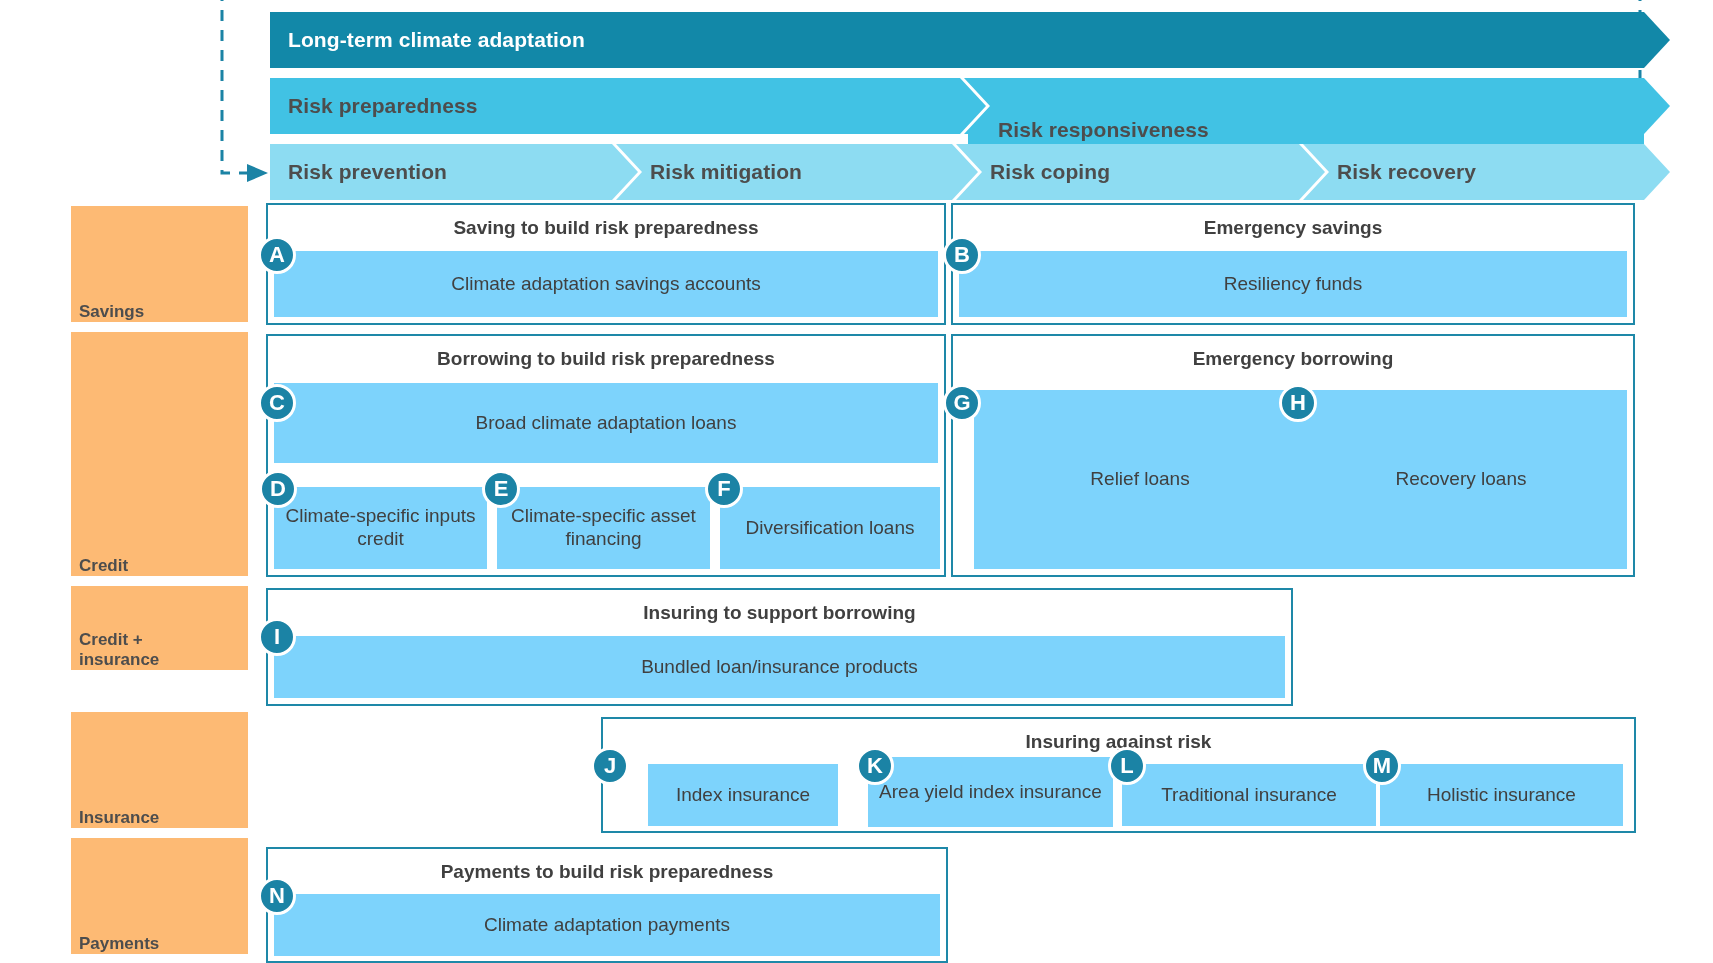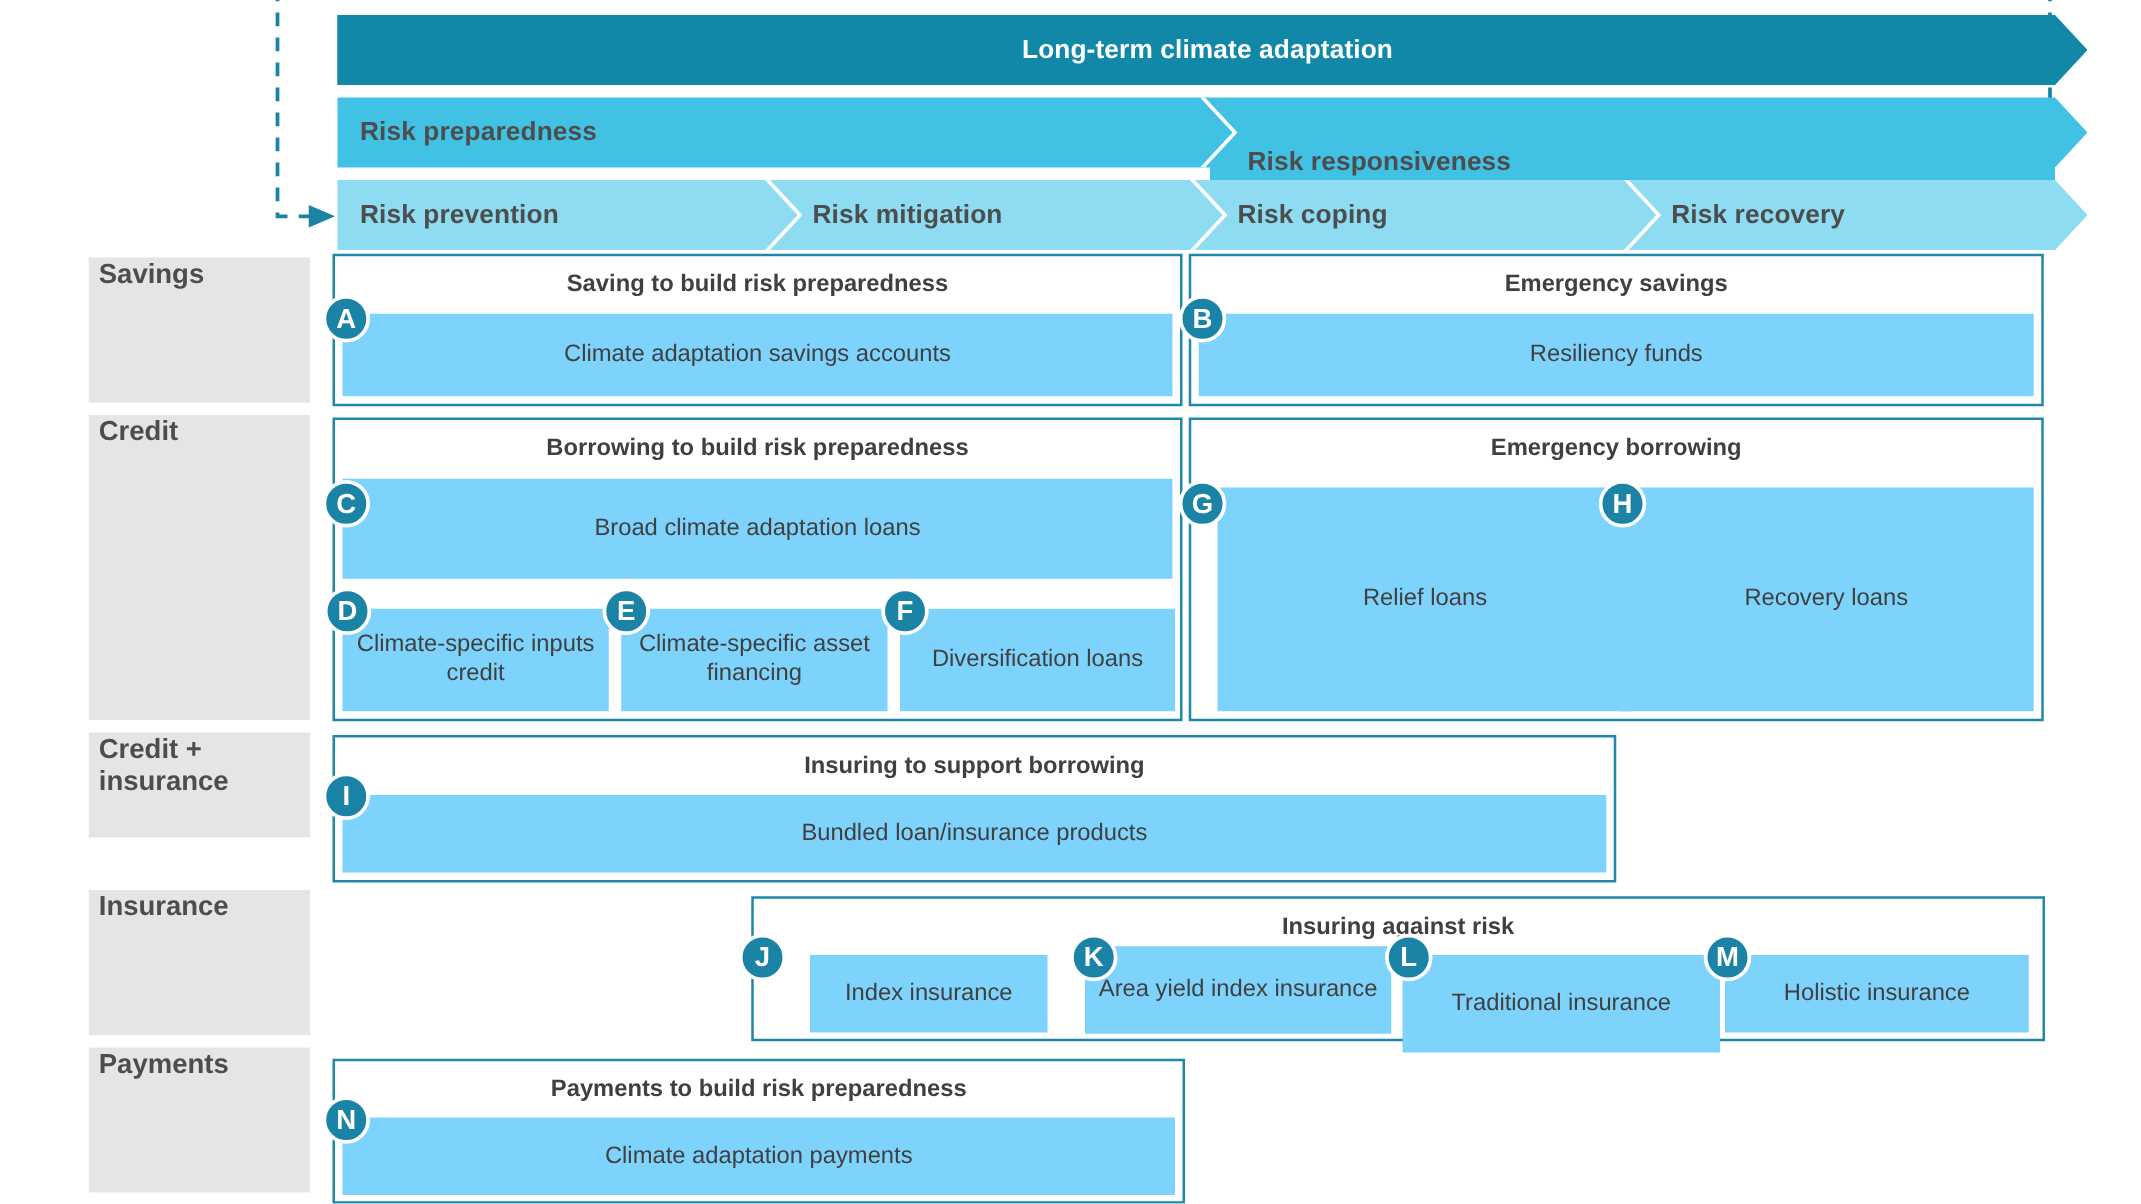--- a/index.html
+++ b/index.html
@@ -56,26 +56,26 @@
     top: 0;
     width: 26px;
     height: 100%;
     z-index: 4;
   }
   .sep svg { display:block; }
 
   
   .rowlabel {
     position: absolute;
-    background: #e5e5e5;
+    background: #fdba74;
     color: #4d4d4d;
     font-weight: bold;
-    font-size: 22px;
-    display: flex;
-    align-items: flex-start;
+    font-size: 17px;
+    display: flex;
+    align-items: flex-end;
     padding-left: 8px;
     line-height: 1.18;
   }
 
   
   .group {
     position: absolute;
     border: 2px solid #1e88a8;
     background: #ffffff;
   }
@@ -127,21 +127,21 @@
 
 <div id="page">
 
   <svg class="loop-svg" viewBox="0 0 1713 963">
     <path d="M 222 -30 L 222 173 L 255 173" fill="none" stroke="#1b83a5" stroke-width="3" stroke-dasharray="11,9" stroke-linecap="butt"></path>
     <path d="M 247 164 L 268 173 L 247 182 Z" fill="#1b83a5"></path>
     <path d="M 1640 -30 L 1640 173 L 1487 173" fill="none" stroke="#1b83a5" stroke-width="3" stroke-dasharray="11,9" stroke-linecap="butt"></path>
   </svg>
 
   <div class="band chev-l1" style="left:270px; top:12px; width:1374px; height:56px;">
-    <div class="chev chev-l1" style="width:100%;justify-content:center;">
+    <div class="chev chev-l1" style="width:100%;">
       <span>Long-term climate adaptation</span>
     </div>
     <div class="head">
       <svg width="26" height="56" viewBox="0 0 26 56">
           <polygon points="0,0 26,28 0,56" fill="#1288a8"></polygon>
         </svg>
     </div>
   </div>
 
   <div class="band" style="left:270px; top:78px; width:1374px; height:56px;">
@@ -282,21 +282,21 @@
   <div class="tile" style="left:648px; top:764px; width:190px; height:62px;">
     <span>Index insurance</span>
   </div>
   <div class="badge" style="left:591px; top:747px;">J</div>
 
   <div class="tile" style="left:868px; top:757px; width:245px; height:70px;">
     <span>Area yield index insurance</span>
   </div>
   <div class="badge" style="left:856px; top:747px;">K</div>
 
-  <div class="tile" style="left:1122px; top:764px; width:254px; height:78px;">
+  <div class="tile" style="left:1122px; top:764px; width:254px; height:62px;">
     <span>Traditional insurance</span>
   </div>
   <div class="badge" style="left:1108px; top:747px;">L</div>
 
   <div class="tile" style="left:1380px; top:764px; width:243px; height:62px;">
     <span>Holistic insurance</span>
   </div>
   <div class="badge" style="left:1363px; top:747px;">M</div>
 
   <div class="group" style="left:266px; top:847px; width:682px; height:116px;">

